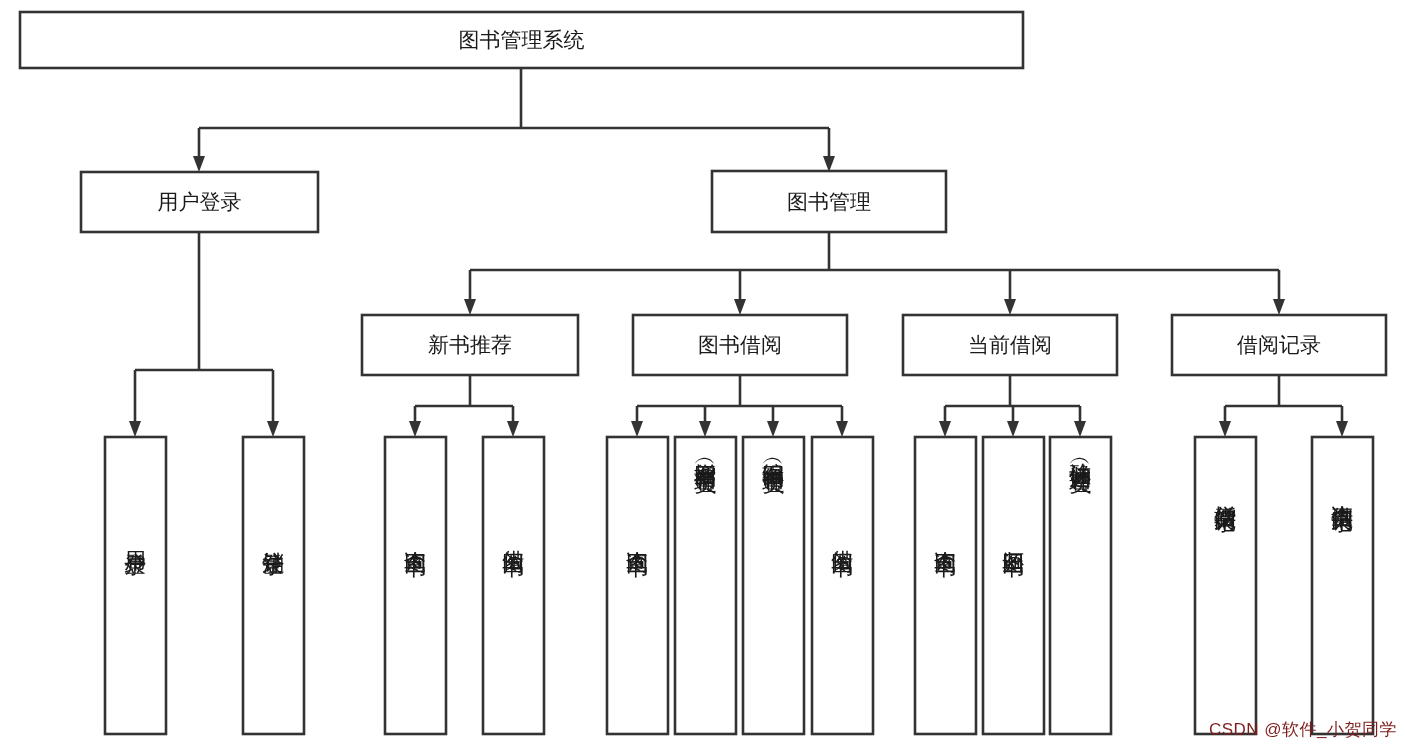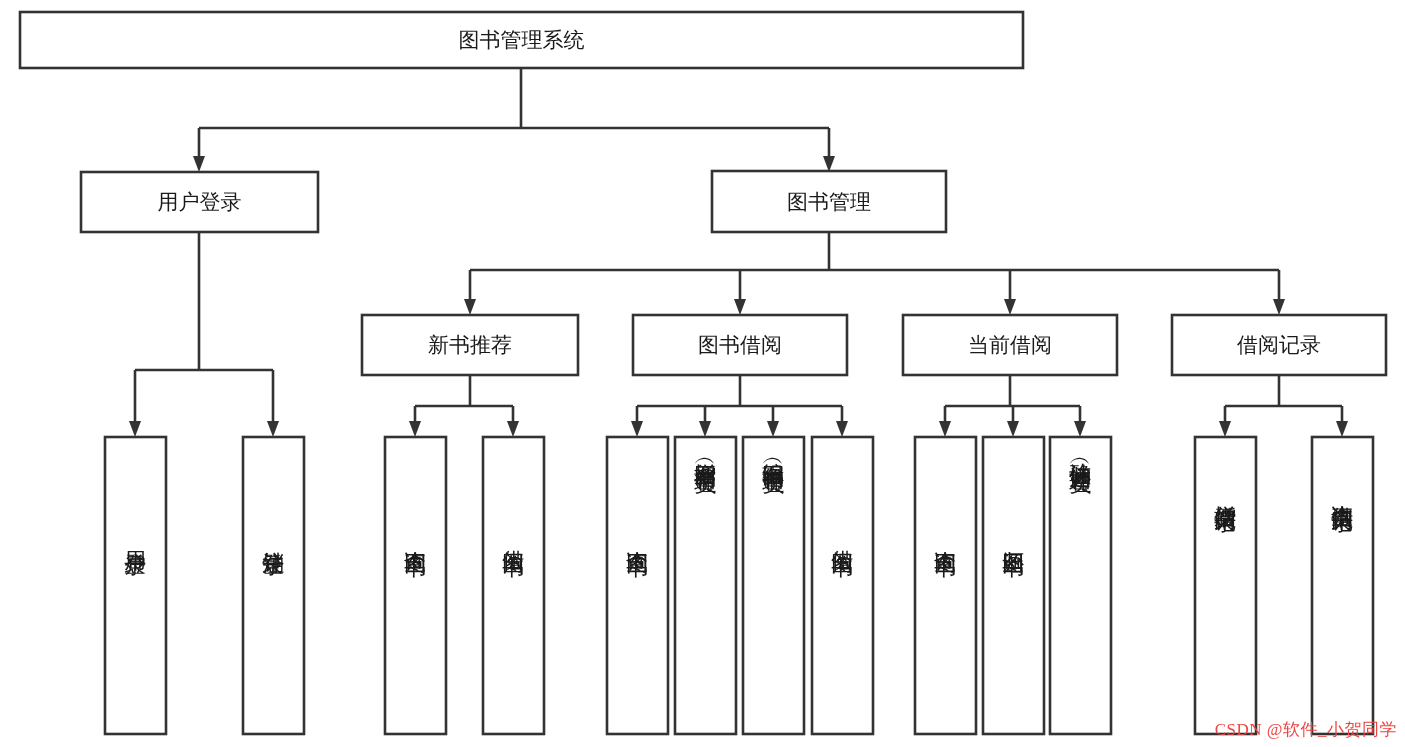--- a/index.html
+++ b/index.html
@@ -64,23 +64,23 @@
     font-size: 22px;
     line-height: 1.06;
     letter-spacing: 1.5px;
     color: #1a1a1a;
     white-space: nowrap;
   }
   .watermark {
     position: absolute;
     right: 8px;
     bottom: 6px;
-    font-family: Liberation Serif, serif;
+    font-family: Liberation Sans, sans-serif;
     font-size: 17px;
-    color: #ef4444;
+    color: #7f1d1d;
     letter-spacing: 0.5px;
     white-space: nowrap;
   }
 </style>
 </head>
 <body>
 
 <div id="diagram-root">
 
   <svg class="diagram-canvas" viewBox="0 0 1405 747" xmlns="http://www.w3.org/2000/svg">

